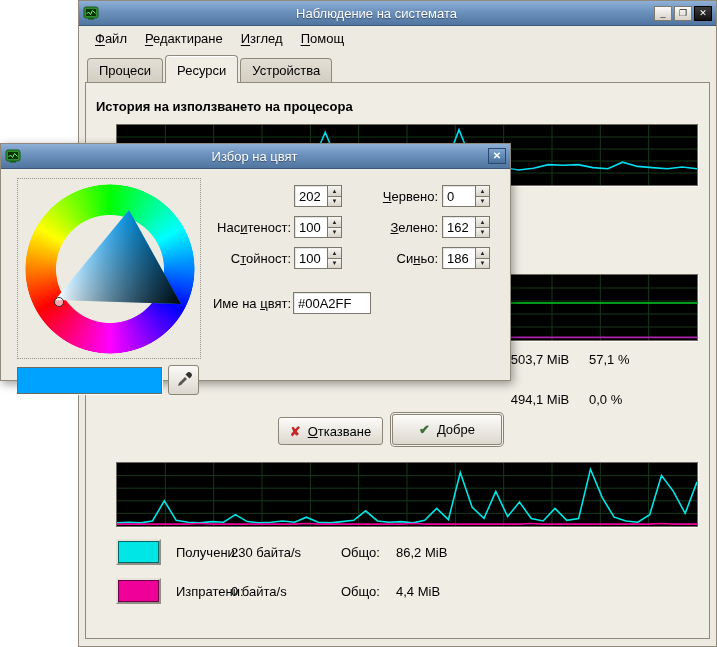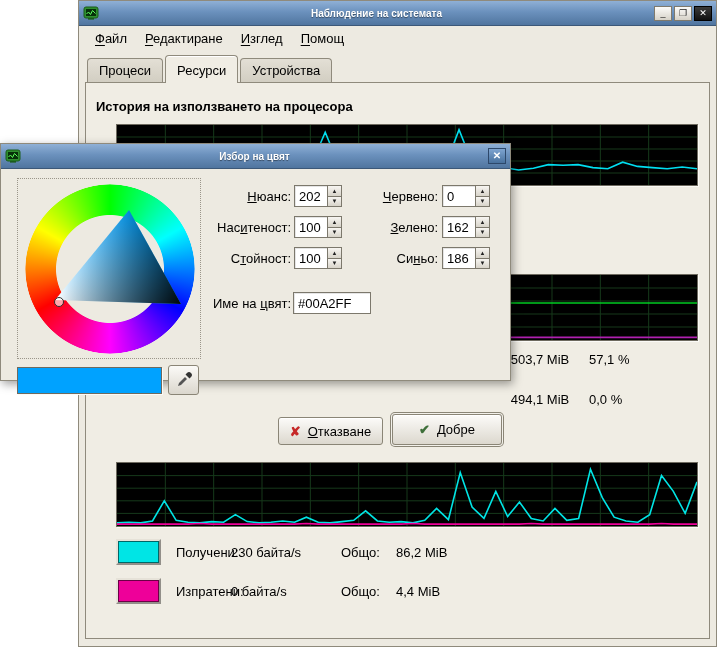--- a/index.html
+++ b/index.html
@@ -15,21 +15,21 @@
   .window { position:absolute; background:#edeae1; border:1px solid #8f8a7c; }
   .window.main { left:78px; top:0; width:639px; height:647px; display:flex; flex-direction:column; }
   .window.dialog { left:0; top:143px; width:511px; height:238px; z-index:10; box-shadow:2px 3px 9px rgba(0,0,0,.38); }
 
   .titlebar {
     height:25px; flex:0 0 25px;
     background:linear-gradient(to bottom,#8fb0d6 0%,#6b91bd 45%,#50759f 100%);
     border-bottom:1px solid #3c5878;
     display:flex; align-items:center; padding:0 4px; gap:4px;
   }
-  .tb-title { flex:1; text-align:center; color:#fff; font-weight:bold; font-size:10px; text-shadow:0 1px 1px rgba(0,0,0,.45);
+  .tb-title { flex:1; text-align:center; color:#fff; font-weight:normal; font-size:13px; text-shadow:0 1px 1px rgba(0,0,0,.45);
               white-space:nowrap; overflow:hidden; }
   .tb-btns { display:flex; gap:2px; }
   .wbtn {
     width:18px; height:15px; display:flex; align-items:center; justify-content:center;
     background:linear-gradient(#fcfbf9,#d6d2c8); border:1px solid #7f7a6d; color:#1c1c1c;
     font-size:9px; line-height:1; cursor:default;
   }
   .wbtn.dark { background:linear-gradient(#3a3a3a,#111); color:#fff; border-color:#000; }
   .wbtn.blue { background:linear-gradient(#7ea4d0,#48719d); color:#fff; border-color:#2d486a; font-weight:bold; width:18px; height:16px; font-size:10px; }
   .app-icon { width:16px; height:16px; display:inline-flex; }
@@ -299,21 +299,20 @@
     <div class="preview" style="background: rgb(0, 162, 255);"></div>
 
     <button class="dropper">
       <svg width="16" height="16" viewBox="0 0 16 16">
         <path d="M2 14 L3 11 L9 5 L11 7 L5 13 Z" fill="#555"></path>
         <path d="M9.5 2.5 L13.5 6.5 L15 5 A 2 2 0 0 0 11 1 Z" fill="#333"></path>
       </svg>
     </button>
 
     <div class="frow r1">
-      <span class="lb1"><u>Н</u>юанс:</span>
       <span class="spin sp1">
         <span class="entry">202</span>
         <span class="arrows">
           <span class="arr">▲</span>
           <span class="arr">▼</span>
         </span>
       </span>
       <span class="lb2"><u>Ч</u>ервено:</span>
       <span class="spin sp2">
         <span class="entry">0</span>

